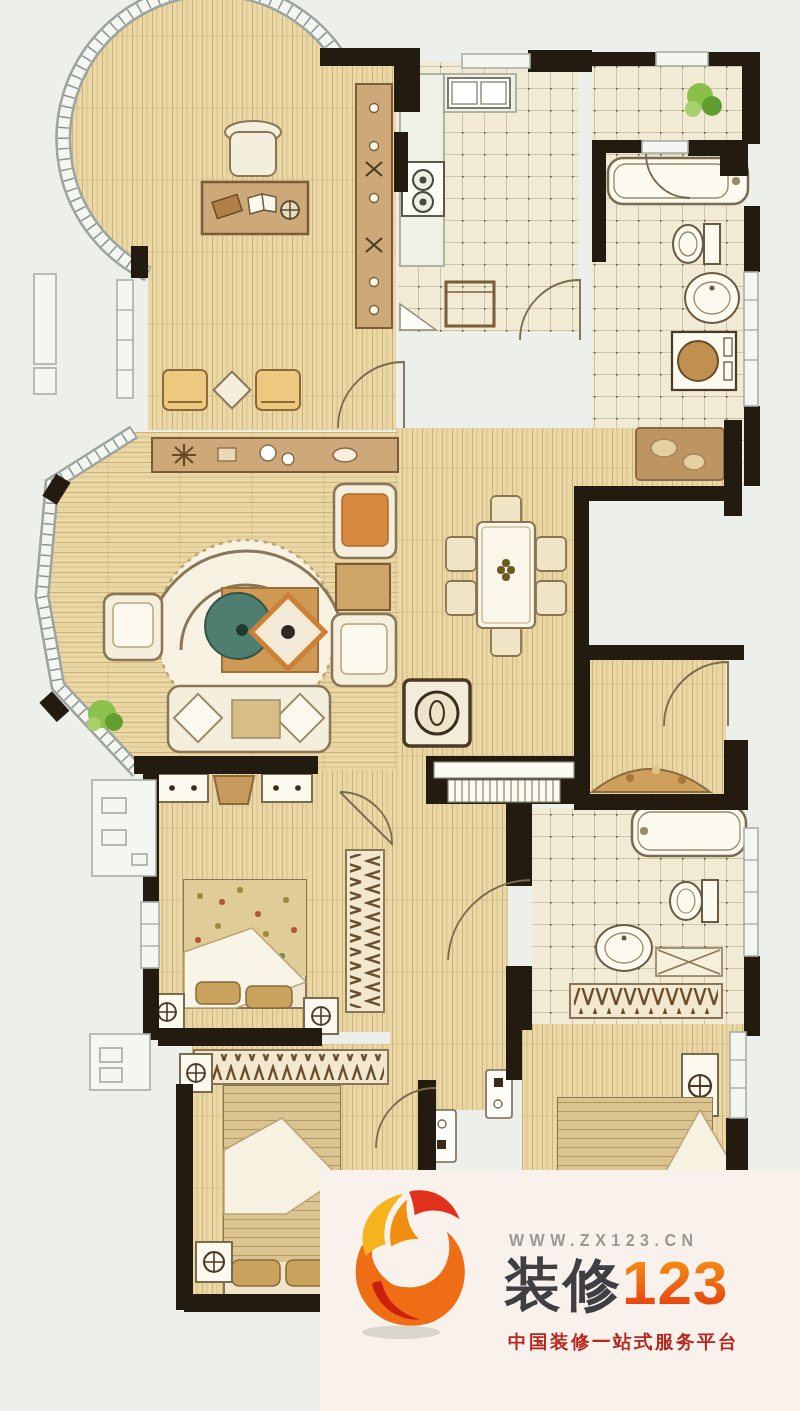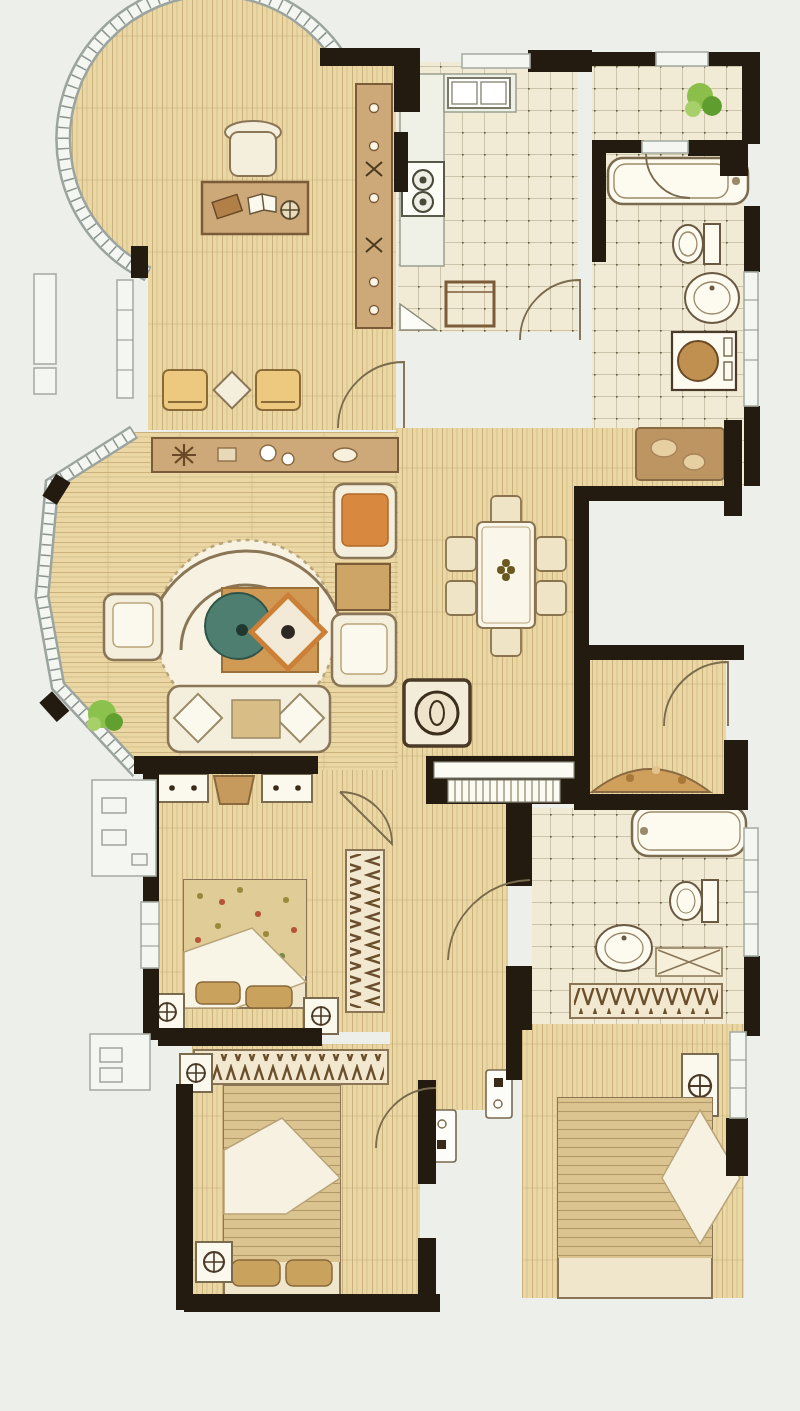--- a/index.html
+++ b/index.html
@@ -371,14 +371,30 @@
     <path d="M338,428 A66,66 0 0 1 404,362 L404,428"></path>
     <path d="M520,340 A60,60 0 0 1 580,280 L580,340"></path>
     <path d="M646,154 A44,44 0 0 0 690,198"></path>
     <path d="M664,726 A64,64 0 0 1 728,662 L728,726"></path>
     <path d="M340,792 A52,52 0 0 1 392,844 L340,792"></path>
     <path d="M448,960 A84,84 0 0 1 530,880"></path>
     <path d="M376,1148 A60,60 0 0 1 436,1088"></path>
   </g>
 </svg>
 
-
+<div class="wm">
+  <svg class="wm-logo" viewBox="0 0 140 160" xmlns="http://www.w3.org/2000/svg">
+    <ellipse cx="66" cy="150" rx="40" ry="7" fill="#d9d4cd"></ellipse>
+    <path d="M25,62 C10,96 26,134 64,142 C100,149 128,126 131,94 C133,75 126,58 113,47 C119,66 114,86 98,97 C80,109 56,105 44,89 C36,78 34,68 38,57 C33,58 28,60 25,62 Z" fill="#ee6d15"></path>
+    <path d="M36,100 C42,124 62,138 86,137 C64,131 50,117 46,98 C42,97 39,98 36,100 Z" fill="#c9200f"></path>
+    <path d="M30,72 C18,42 38,14 68,8 C52,24 46,42 50,60 C42,62 35,66 30,72 Z" fill="#f6b31d"></path>
+    <path d="M74,6 C96,0 118,12 126,34 C112,24 94,22 80,30 C79,21 77,12 74,6 Z" fill="#e1301b"></path>
+    <path d="M56,62 C52,44 58,26 72,14 C70,30 74,44 84,54 C74,54 64,57 56,62 Z" fill="#f08e12"></path>
+    <circle cx="66" cy="84" r="19" fill="#f9f2ec"></circle>
+  </svg>
+  <div class="wm-url">WWW.ZX123.CN</div>
+  <div class="wm-brand">
+    <span class="zh">装修</span><span class="num">123</span>
+  </div>
+  <div class="wm-tagline">中国装修一站式服务平台</div>
 </div>
 
+</div>
+
 </body></html>

